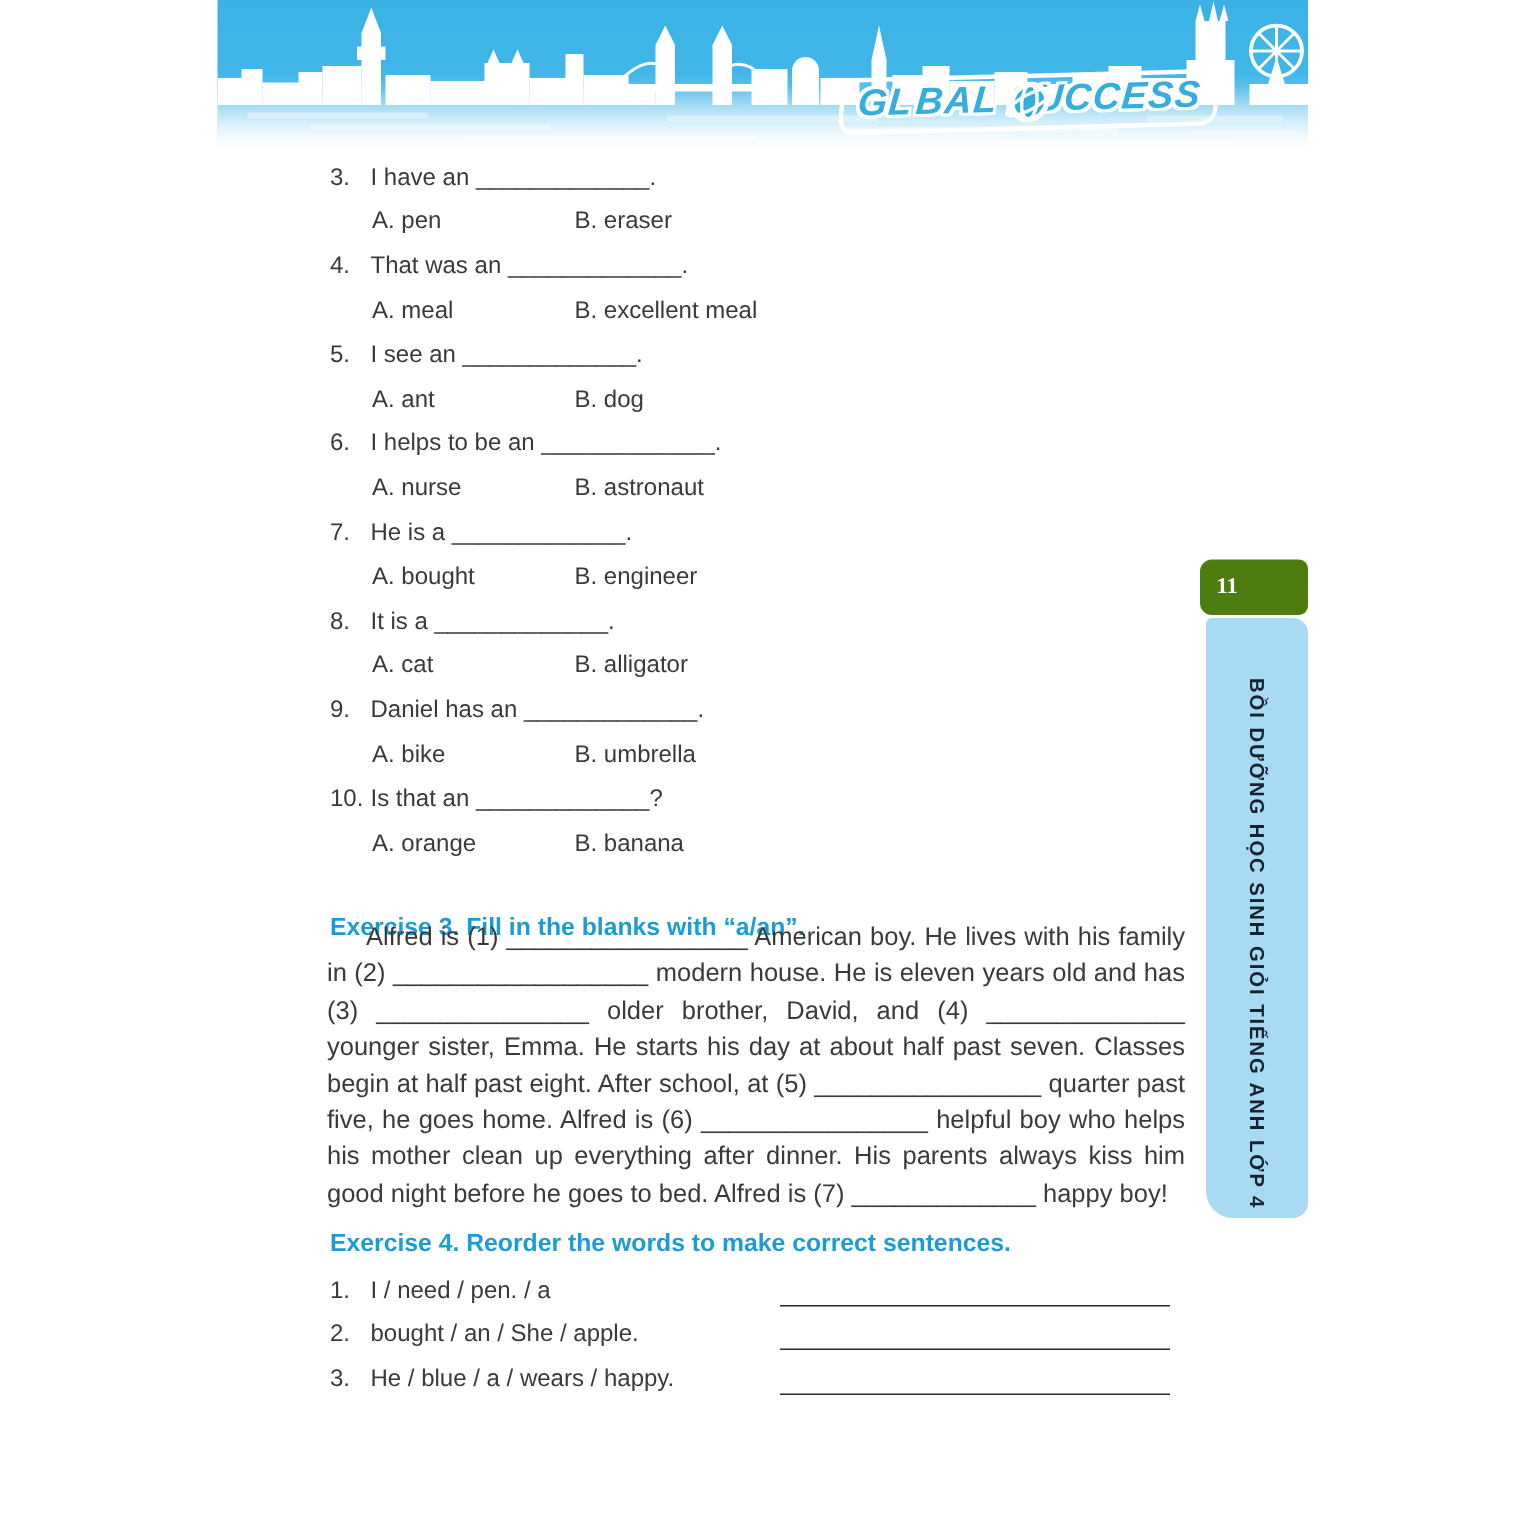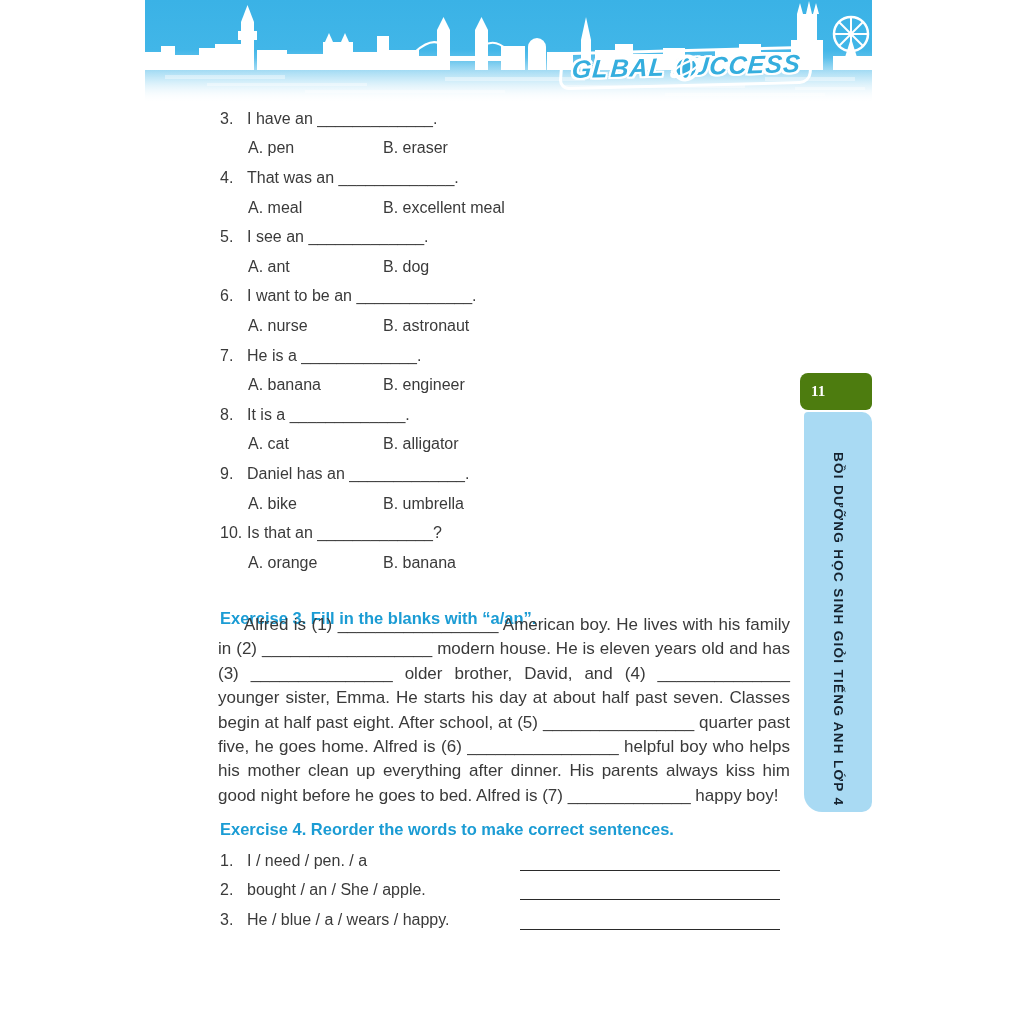--- a/index.html
+++ b/index.html
@@ -167,35 +167,35 @@
         </div>
         <div class="opt-line">
           <span class="opt-a">A. ant</span>
           <span class="opt-b">B. dog</span>
         </div>
       </div>
 
       <div>
         <div class="q-line">
           <span class="q-num">6.</span>
-          <span class="q-stem">I want to be an _____________.</span>
+          <span class="q-stem">I helps to be an _____________.</span>
         </div>
         <div class="opt-line">
           <span class="opt-a">A. nurse</span>
           <span class="opt-b">B. astronaut</span>
         </div>
       </div>
 
       <div>
         <div class="q-line">
           <span class="q-num">7.</span>
           <span class="q-stem">He is a _____________.</span>
         </div>
         <div class="opt-line">
-          <span class="opt-a">A. banana</span>
+          <span class="opt-a">A. bought</span>
           <span class="opt-b">B. engineer</span>
         </div>
       </div>
 
       <div>
         <div class="q-line">
           <span class="q-num">8.</span>
           <span class="q-stem">It is a _____________.</span>
         </div>
         <div class="opt-line">

